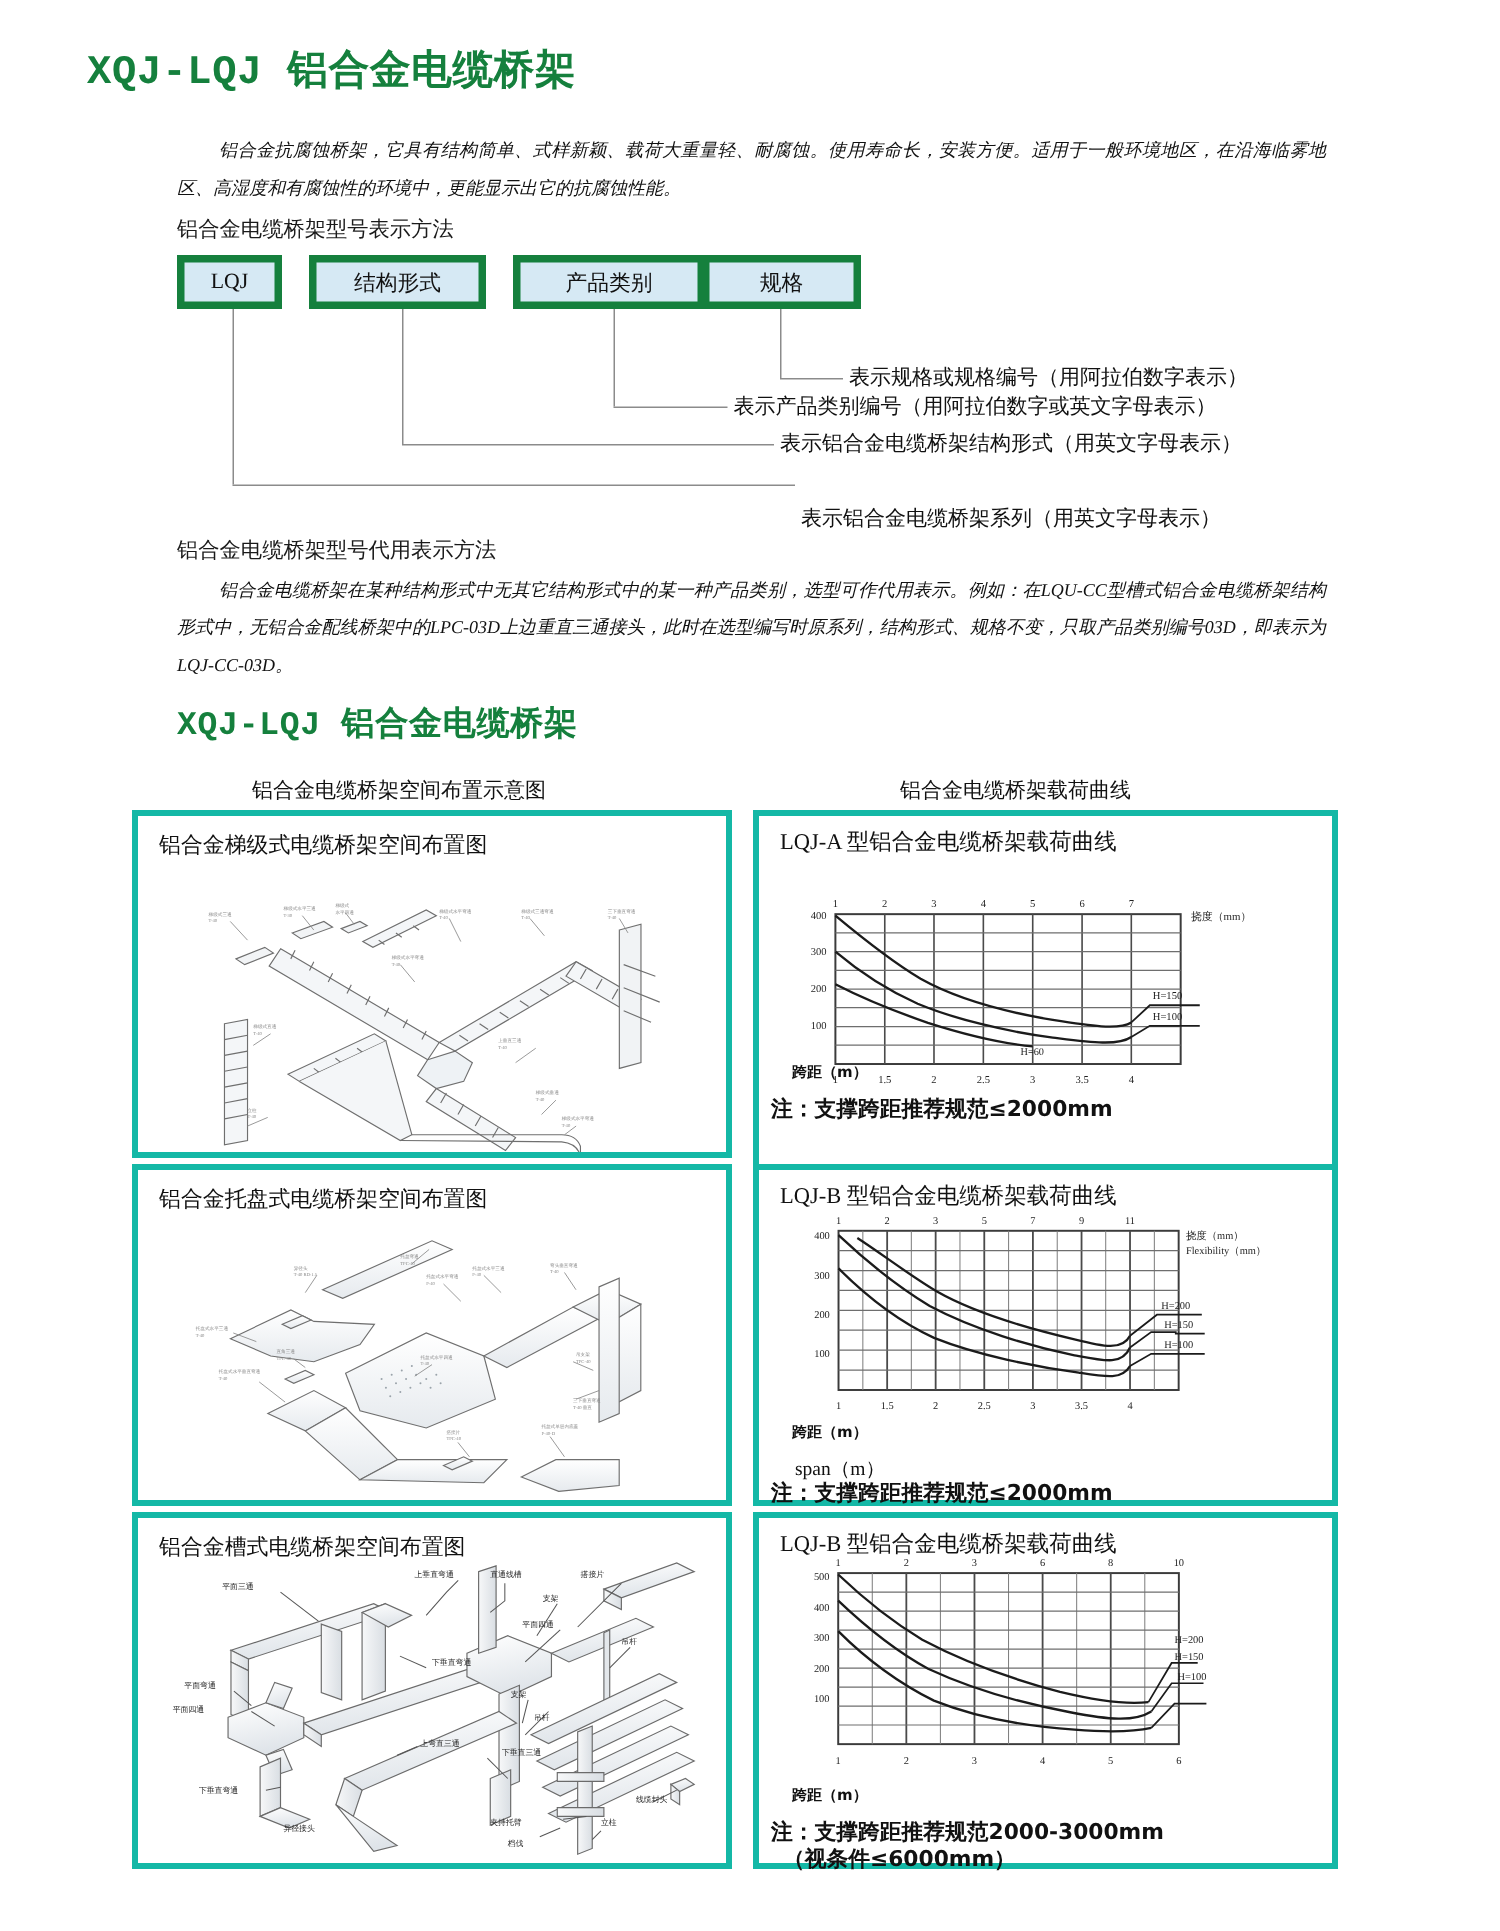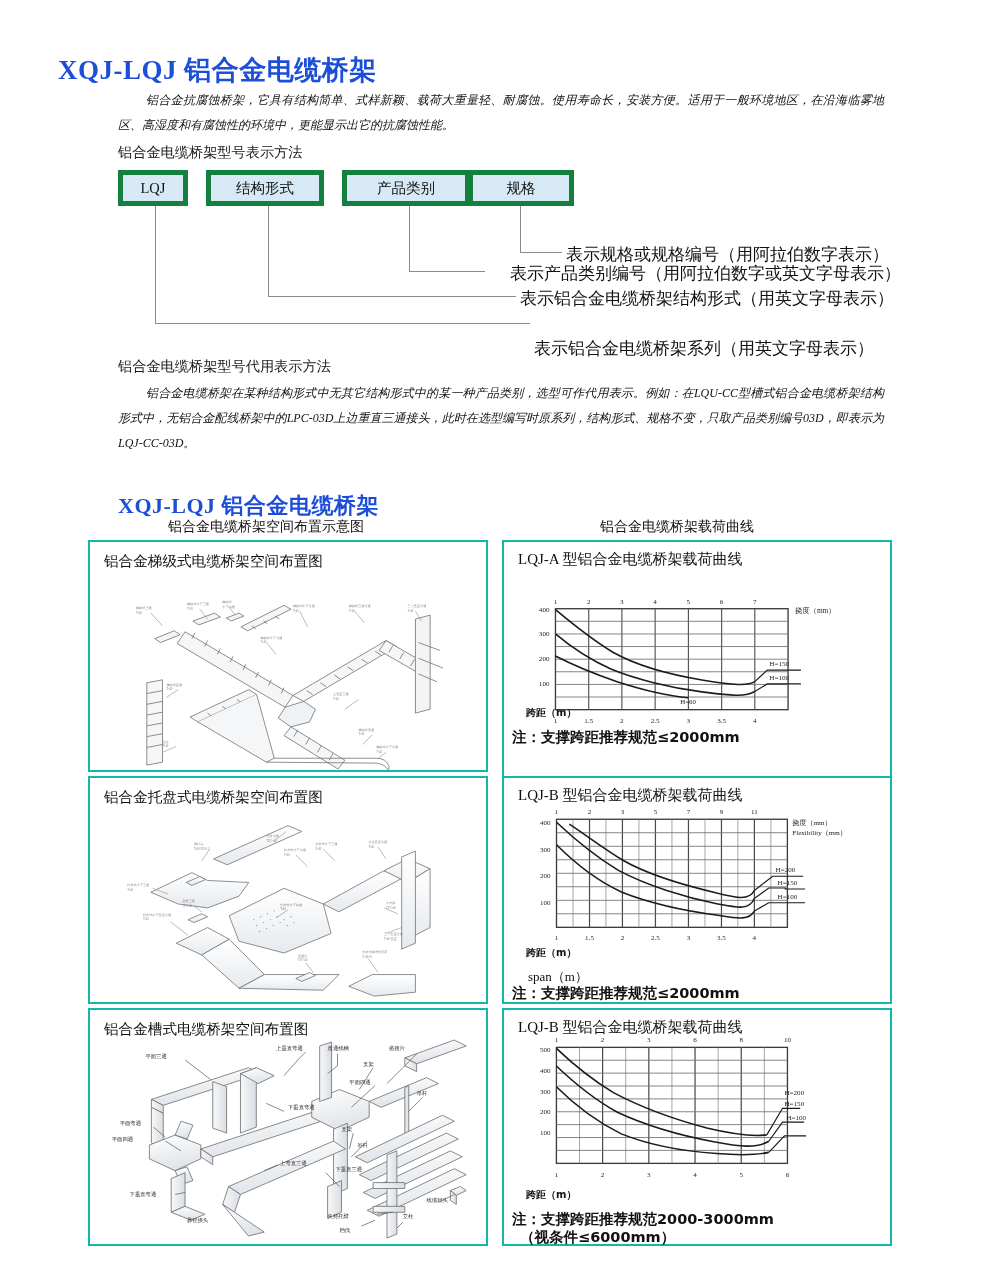--- a/index.html
+++ b/index.html
@@ -5,24 +5,23 @@
   html,body{margin:0;padding:0;}
   body{
     width:1000px;height:1287px;background:#ffffff;
     font-family:"Liberation Serif","DejaVu Serif",serif;
     color:#1a1a1a;position:relative;overflow:hidden;
   }
   .page{position:absolute;inset:0;}
 
   
   .brand-title{
-    position:absolute;font-family:Liberation Serif, serif;
-    color:#1d4ed8;font-size:27px;font-weight:700;letter-spacing:.5px;
+    position:absolute;font-family:Liberation Mono, monospace;
+    color:#15803d;font-size:27px;font-weight:700;letter-spacing:.5px;
     white-space:nowrap;
-    margin-top:24px;
   }
   #title-main{left:58px;top:28px;}
   #title-second{left:118px;top:467px;font-size:22px;}
 
   
   .para{
     position:absolute;font-size:12px;line-height:25px;
     text-align:justify;color:#111;font-style:italic;
   }
   #intro-para{left:118px;top:88px;width:766px;text-indent:28px;}
@@ -39,33 +38,33 @@
   #box-0{left:118px;top:170px;width:70px;}
   #box-1{left:206px;top:170px;width:118px;}
   #box-2{left:342px;top:170px;width:128px;}
   #box-3{left:468px;top:170px;width:106px;}
 
   .leader{position:absolute;background:#8b8b8b;}
   .leader.v{width:1px;}
   .leader.h{height:1px;}
 
   .leader-label{
-    position:absolute;font-size:17px;white-space:nowrap;color:#111;
+    position:absolute;font-size:14px;white-space:nowrap;color:#111;
   }
 
   
   .col-caption{
     position:absolute;font-size:14px;white-space:nowrap;color:#111;
   }
   #caption-left{left:168px;top:518px;}
   #caption-right{left:600px;top:518px;}
 
   
   .panel{
-    position:absolute;border:2px solid #14b8a6;background:#fff;
+    position:absolute;border:4px solid #14b8a6;background:#fff;
     box-sizing:border-box;
   }
   #panel-l0{left:88px;top:540px;width:400px;height:232px;}
   #panel-l1{left:88px;top:776px;width:400px;height:228px;padding-left:11px;}
   #panel-l2{left:88px;top:1008px;width:400px;height:238px;padding-left:24px;}
   #panel-r0{left:502px;top:540px;width:390px;height:276px;}
   #panel-r1{left:502px;top:776px;width:390px;height:228px;}
   #panel-r2{left:502px;top:1008px;width:390px;height:238px;}
 
   .panel-title{
@@ -112,21 +111,21 @@
   <div class="codebox" id="box-1">结构形式</div>
   <div class="codebox" id="box-2">产品类别</div>
   <div class="codebox" id="box-3">规格</div>
 
   <div class="leader v" style="left:520px;top:206px;height:46px;"></div>
   <div class="leader h" style="left:520px;top:252px;width:42px;"></div>
   <div class="leader-label" style="left:566px;top:243px;">表示规格或规格编号（用阿拉伯数字表示）</div>
 
   <div class="leader v" style="left:409px;top:206px;height:65px;"></div>
   <div class="leader h" style="left:409px;top:271px;width:76px;"></div>
-  <div class="leader-label" style="left:510px;top:262px;">表示产品类别编号（用阿拉伯数字或英文字母表示）</div>
+  <div class="leader-label" style="left:489px;top:262px;">表示产品类别编号（用阿拉伯数字或英文字母表示）</div>
 
   <div class="leader v" style="left:268px;top:206px;height:90px;"></div>
   <div class="leader h" style="left:268px;top:296px;width:248px;"></div>
   <div class="leader-label" style="left:520px;top:287px;">表示铝合金电缆桥架结构形式（用英文字母表示）</div>
 
   <div class="leader v" style="left:155px;top:206px;height:117px;"></div>
   <div class="leader h" style="left:155px;top:323px;width:375px;"></div>
   <div class="leader-label" style="left:534px;top:314px;margin-top:23px;">表示铝合金电缆桥架系列（用英文字母表示）</div>
 
   <div id="subhead-2">铝合金电缆桥架型号代用表示方法</div>

